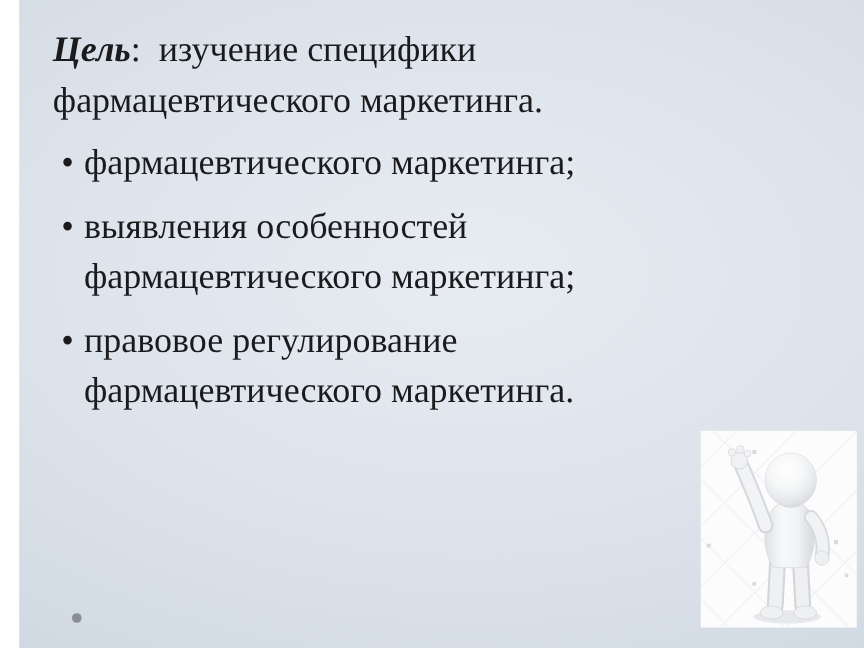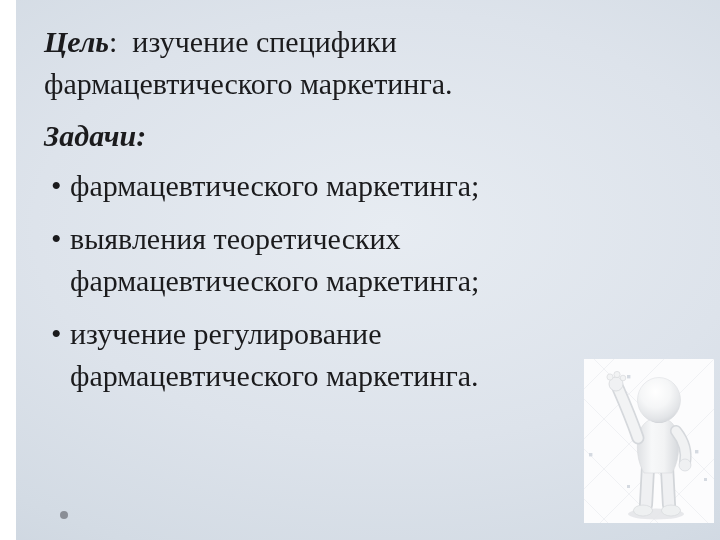--- a/index.html
+++ b/index.html
@@ -44,35 +44,34 @@
 
 <div class="slide">
 
   <div class="content">
 
     <p class="goal">
       <span class="line"><span class="lead">Цель</span><span class="prewrap">:  изучение специфики</span></span>
       <span class="line">фармацевтического маркетинга.</span>
     </p>
 
-    <p class="tasks">Задачи:</p>
 
     <ul class="bullets">
       <li>
         <span class="dot">•</span>
         <span class="line">фармацевтического маркетинга;</span>
       </li>
       <li>
         <span class="dot">•</span>
-        <span class="line">выявления теоретических</span>
+        <span class="line">выявления особенностей</span>
         <span class="line">фармацевтического маркетинга;</span>
       </li>
       <li>
         <span class="dot">•</span>
-        <span class="line">изучение регулирование</span>
+        <span class="line">правовое регулирование</span>
         <span class="line">фармацевтического маркетинга.</span>
       </li>
     </ul>
   </div>
 
   <span class="empty-dot"></span>
 
   <div class="figure-image">
     <svg width="130" height="164" viewBox="0 0 130 164" xmlns="http://www.w3.org/2000/svg">
       <defs>

